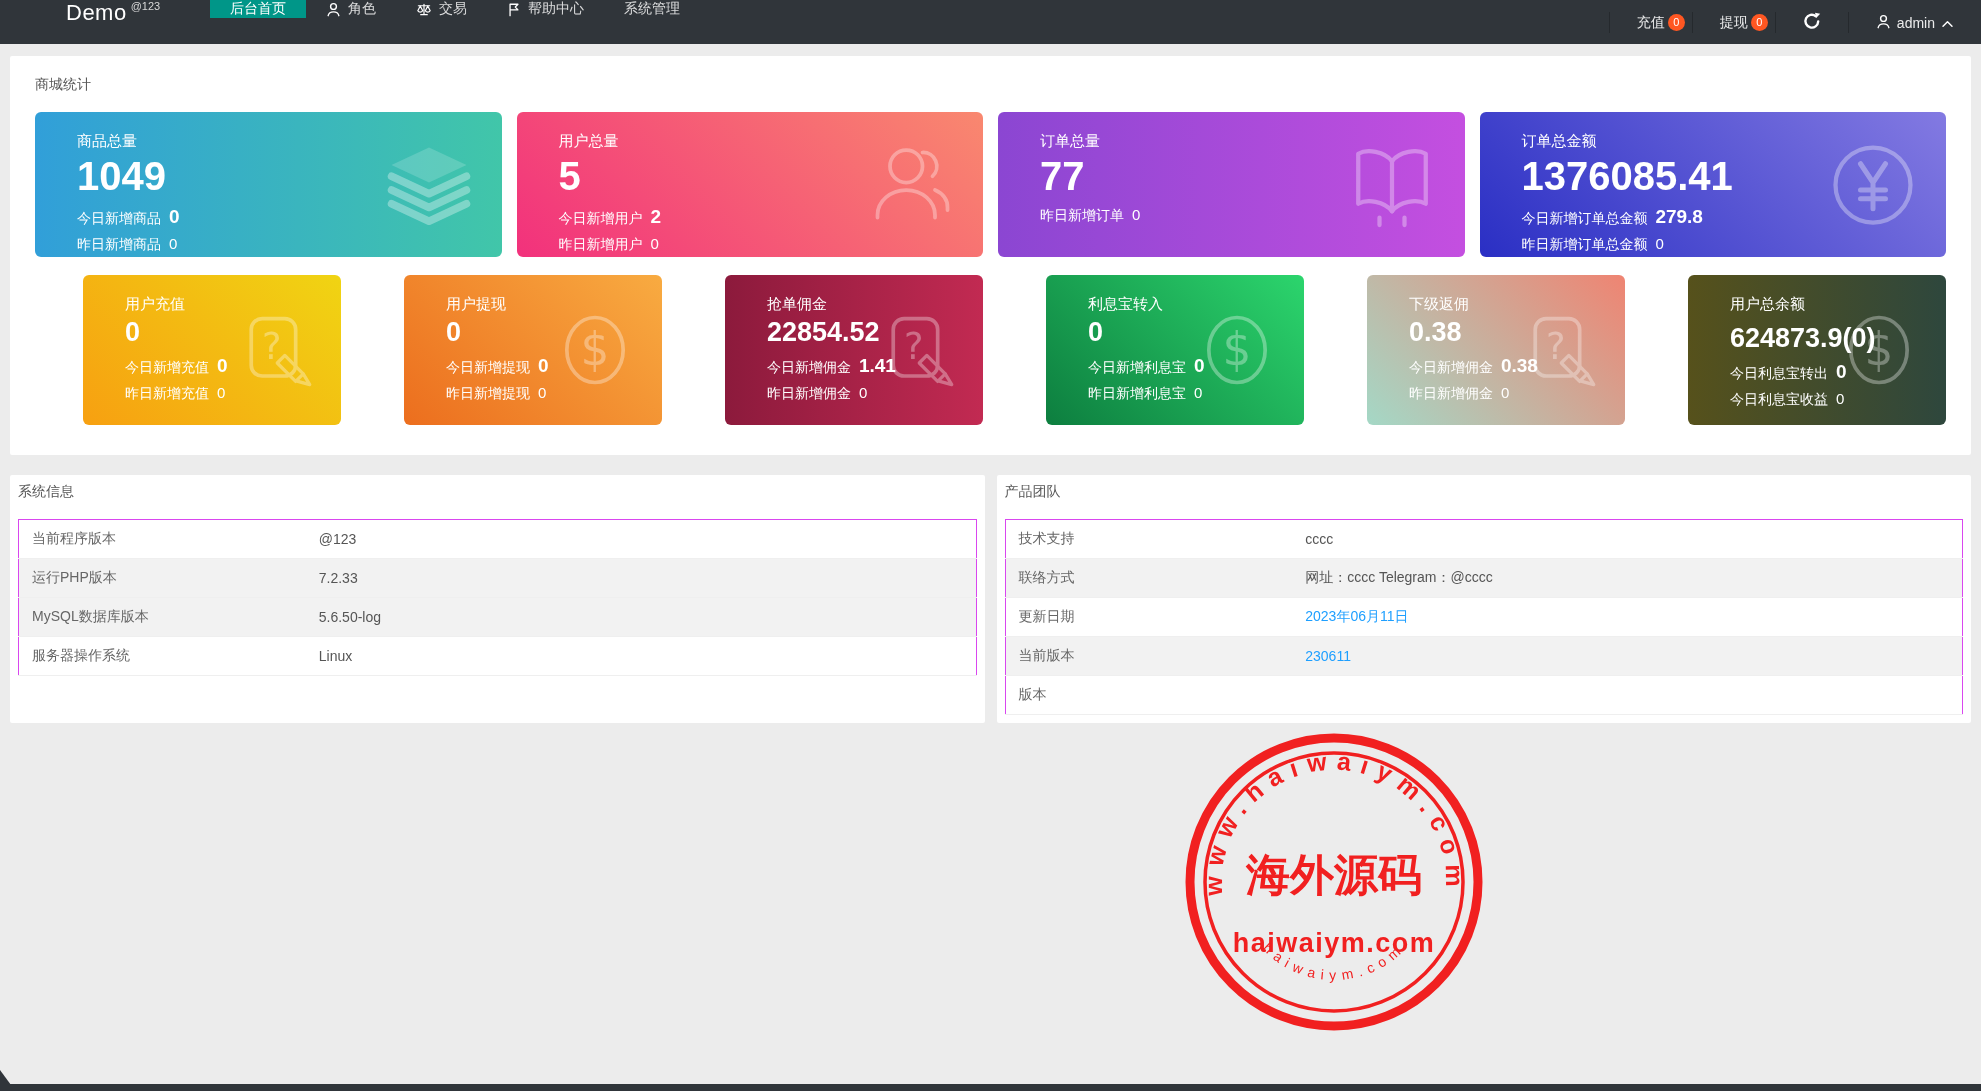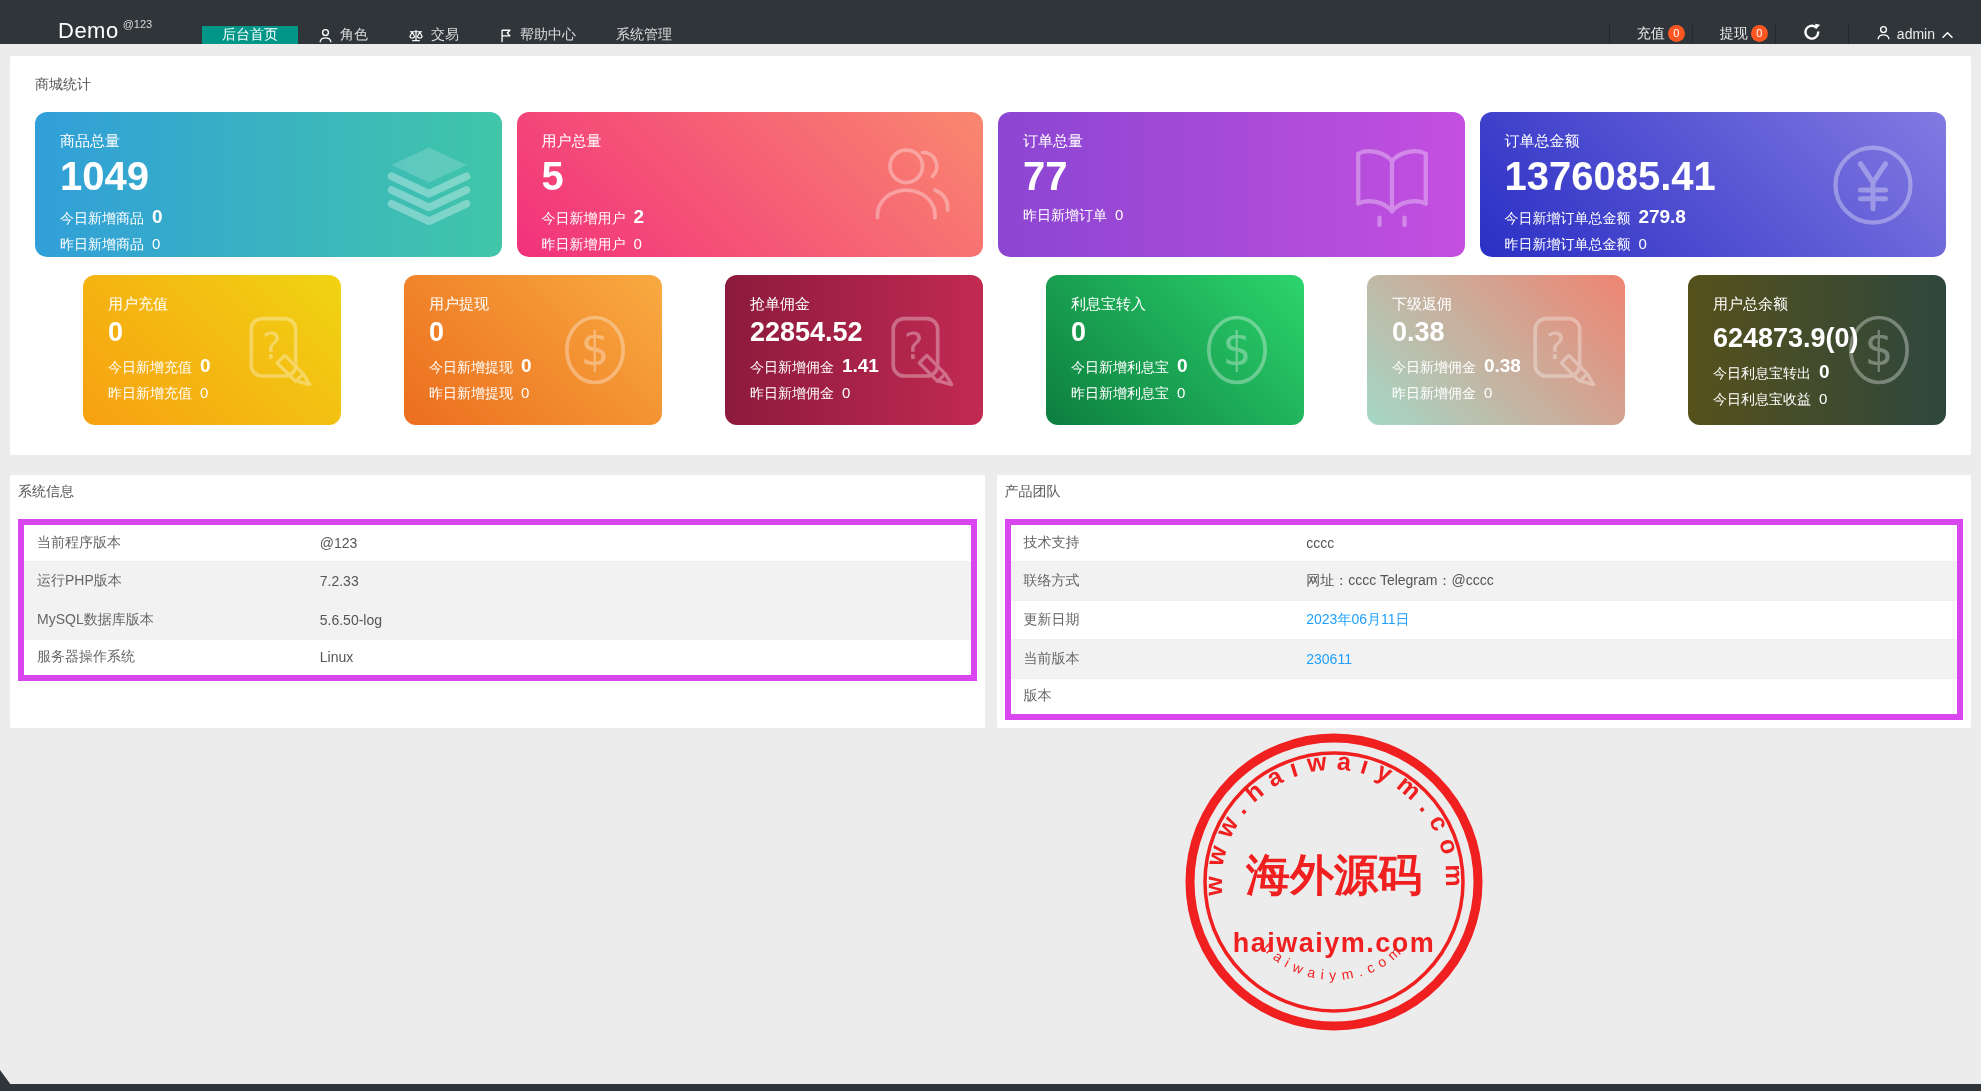--- a/index.html
+++ b/index.html
@@ -7,21 +7,21 @@
   body {
     width:1981px; height:1091px;
     background:#ececec;
     font-family:"Liberation Sans","DejaVu Sans",sans-serif;
     position:relative; overflow:hidden;
     color:#333;
   }
   
   .navbar {
     height:44px; background:#30353a; color:#fff;
-    display:flex; align-items:flex-end;
+    display:flex; align-items:flex-start;padding-left:8px;
   }
   .logo {
     width:202px; padding-left:58px;
     display:flex; align-items:center;
   }
   .logo .logo-text { font-size:22px; color:#fff; letter-spacing:.5px; }
   .logo sup { font-size:11px; color:#d8d8d8; margin-left:4px; top:-7px; position:relative; }
   .nav-menu { display:flex; align-items:stretch; }
   .nav-item {
     display:flex; align-items:center; gap:7px;
@@ -42,21 +42,21 @@
     font-size:11px; text-align:center;
   }
   
   .main { padding:12px 10px 0; }
   .panel { background:#fff; border-radius:2px; }
   .panel-title { font-size:14px; color:#555; }
   .stats-panel { padding:20px 25px 30px; margin-bottom:20px; }
   .cards { display:flex; gap:15px; margin-top:18px; }
   .stat-card {
     flex:1; position:relative; color:#fff;
-    padding:20px 25px; border-radius:12px; overflow:hidden;
+    padding:20px 42px; border-radius:6px; overflow:hidden;
   }
   .cards.row1 .stat-card { height:145px; }
   .cards.row2 .stat-card { height:150px;margin-left:48px; }
   .card-label { font-size:15px; }
   .card-value { font-size:40px; font-weight:bold; margin-top:3px; }
   .cards.row2 .card-value { font-size:27px; }
   .card-value.small-main { font-size:18px; margin-top:9px; margin-bottom:7px; }
   .card-line { font-size:14px; margin-top:7px; }
   .card-line b { font-size:19px; margin-left:4px; }
   .card-line.dim span { font-size:15px; margin-left:4px; }
@@ -64,21 +64,21 @@
     position:absolute; right:28px; top:50%; transform:translateY(-50%);
     opacity:.33; line-height:0;
   }
   .cards.row1 .card-icon svg { width:90px; height:90px; }
   .cards.row2 .card-icon svg { width:78px; height:78px; }
   
   .bottom { display:flex; gap:12px; }
   .half { flex:1; padding:8px; }
   .info-table {
     width:100%; border-collapse:collapse; margin-top:18px;
-    border:6px solid #d946ef; font-size:14px;
+    border:1px solid #d946ef; font-size:14px;
   }
   .info-table td { height:39px; padding:0 13px; border-bottom:1px solid #efefef; color:#666; }
   .info-table tr.stripe { background:#f2f2f2; }
   .info-table td.t-label { width:30%; }
   .info-table td.t-value { color:#555; }
   .info-table td.t-value.link { color:#1e9fff; cursor:pointer; }
   
   .stamp { position:absolute; left:1184px; top:732px; width:300px; height:300px; z-index:5; opacity:.93; }
   
   .footer-bar { position:absolute; left:0; right:0; bottom:0; height:7px; background:#30353a; }

